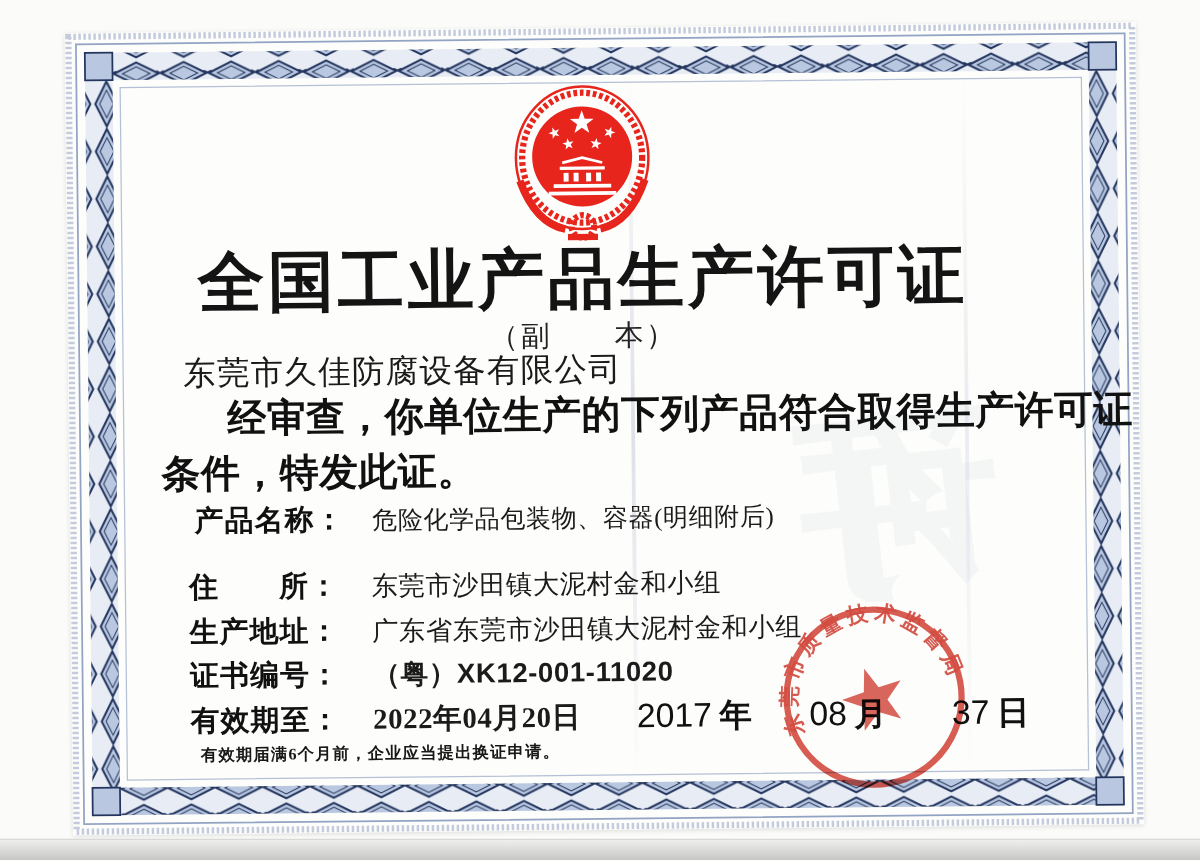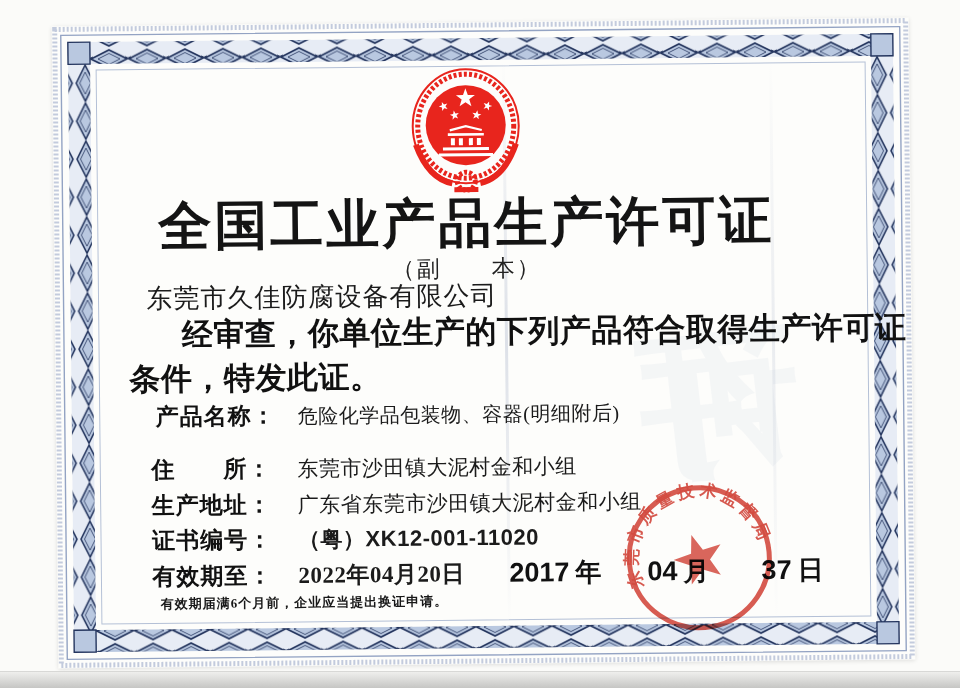--- a/index.html
+++ b/index.html
@@ -74,21 +74,21 @@
   .row2 .lbl,.row3 .lbl,.row4 .lbl,.row5 .lbl{margin-left:95px;}
   .row2 .val,.row3 .val{margin-left:26px;font-size:21px;}
   .row4 .val{margin-left:26px;font-size:22px;font-weight:bold;font-family:"Liberation Sans","DejaVu Sans",sans-serif;}
   .row5 .val{margin-left:26px;font-size:23px;font-weight:bold;}
 
   .issue-date{
     position:absolute;left:452px;top:534px;white-space:nowrap;color:#111;
   }
   .issue-date .num{
     font-family:"Liberation Sans","DejaVu Sans",sans-serif;
-    font-size:27px;font-weight:bold;
+    font-size:27px;font-weight:normal;
   }
   .issue-date .cjk{font-size:26px;font-weight:bold;}
   .issue-date .gap1{margin-right:46px;}
   .issue-date .gap2{margin-right:52px;}
   .issue-date .sp{margin-left:6px;}
 
   .footnote{
     position:absolute;left:103px;top:570px;font-size:13px;font-weight:bold;
     color:#181818;letter-spacing:1px;white-space:nowrap;
   }
@@ -190,21 +190,21 @@
       <span class="lbl">生产地址：</span><span class="val">广东省东莞市沙田镇大泥村金和小组</span>
     </div>
     <div class="field-row row4">
       <span class="lbl">证书编号：</span><span class="val">（粤）XK12-001-11020</span>
     </div>
     <div class="field-row row5">
       <span class="lbl">有效期至：</span><span class="val">2022年04月20日</span>
     </div>
 
     <div class="issue-date">
-      <span class="num">2017</span><span class="cjk sp gap1">年</span><span class="num">04</span><span class="cjk sp gap2">月</span><span class="num">37</span><span class="cjk sp">日</span>
+      <span class="num">2017</span><span class="cjk sp gap1">年</span><span class="num">08</span><span class="cjk sp gap2">月</span><span class="num">37</span><span class="cjk sp">日</span>
     </div>
 
     <div class="footnote">有效期届满6个月前，企业应当提出换证申请。</div>
 
     <svg class="seal" viewBox="0 0 172 172" xmlns="http://www.w3.org/2000/svg">
       <defs>
         <path id="star-s" d="M0,-10 L2.4,-3.2 L9.5,-3.1 L3.8,1.2 L5.9,8.1 L0,4 L-5.9,8.1 L-3.8,1.2 L-9.5,-3.1 L-2.4,-3.2 Z"></path>
         <path id="seal-arc" d="M 30,113 A 62 62 0 1 1 142,113" fill="none"></path>
       </defs>
       <circle cx="86" cy="86" r="70" fill="none" stroke="#cf3226" stroke-width="5" opacity="0.9"></circle>

